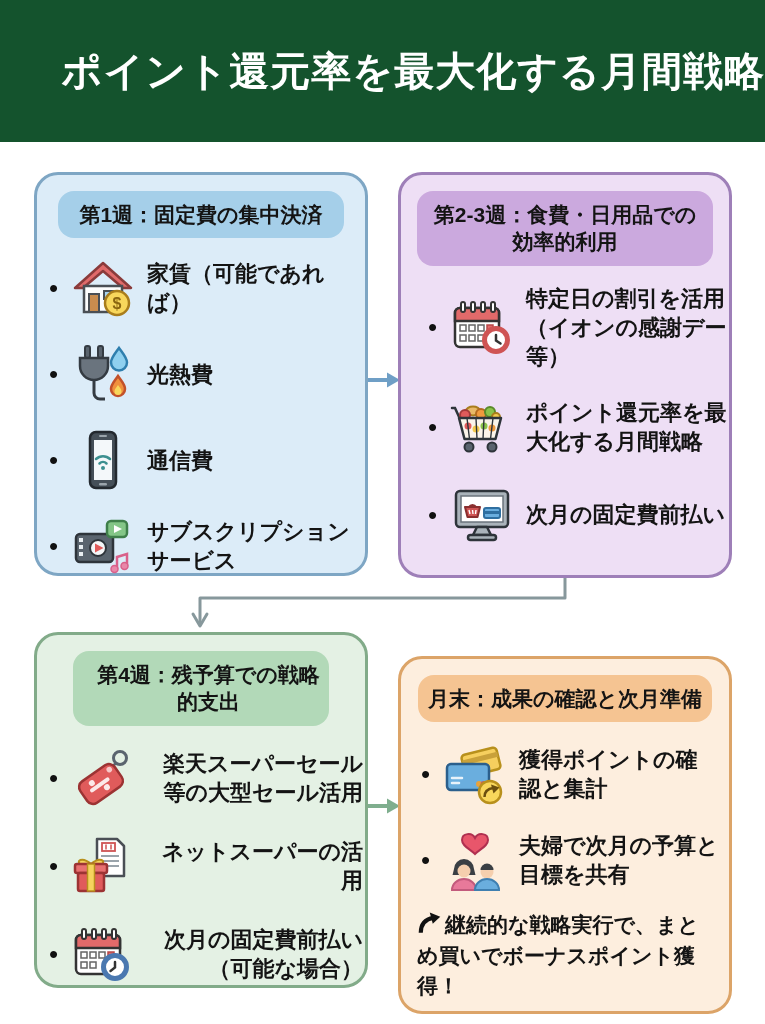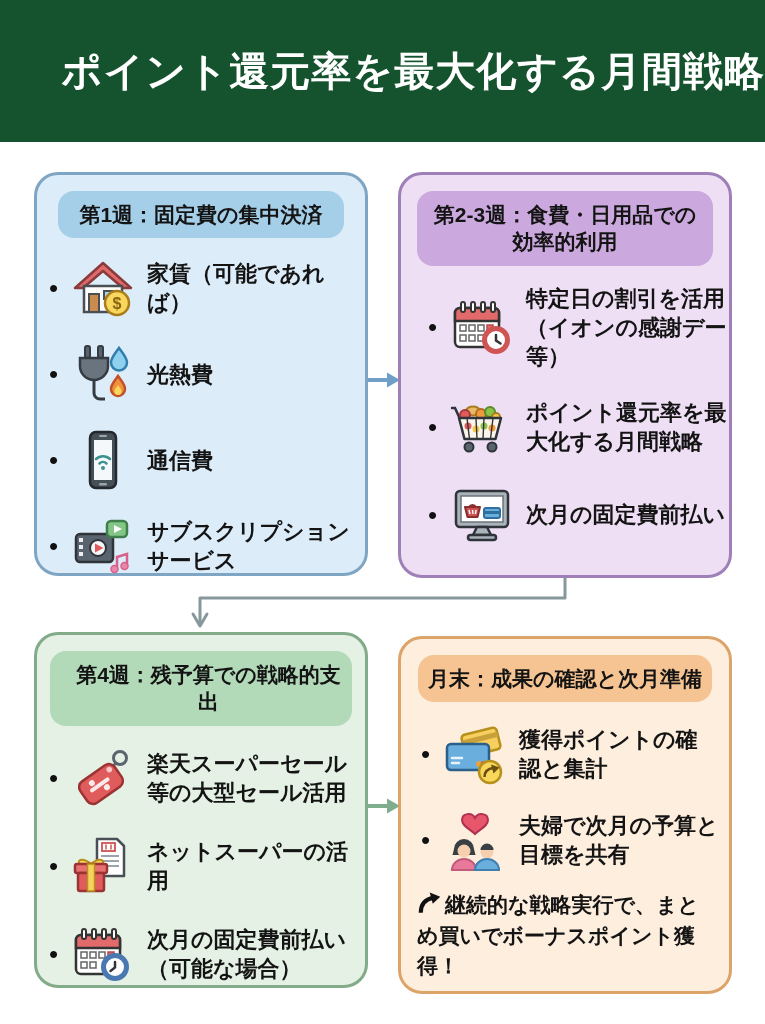--- a/index.html
+++ b/index.html
@@ -12,44 +12,44 @@
   .page-title{color:#ffffff;font-size:40px;font-weight:800;letter-spacing:1px;white-space:nowrap;}
 
   
   .connectors{position:absolute;left:0;top:0;z-index:0;pointer-events:none;}
 
   
   .box{position:absolute;box-sizing:border-box;border-radius:24px;border:3px solid;z-index:1;}
   #box1{left:34px; top:172px;width:334px;height:404px;background:#dcecf8;border-color:#7ea6c4;}
   #box2{left:398px;top:172px;width:334px;height:406px;background:#eedff5;border-color:#9e7fb8;}
   #box3{left:34px; top:632px;width:334px;height:356px;background:#e4f1e4;border-color:#82ab89;}
-  #box4{left:398px;top:636px;width:334px;height:358px;background:#fdeede;border-color:#dca468;}
+  #box4{left:398px;top:656px;width:334px;height:358px;background:#fdeede;border-color:#dca468;}
 
   .badge{margin:16px auto 0;border-radius:16px;display:flex;align-items:flex-end;justify-content:center;
          text-align:center;font-weight:800;font-size:21px;line-height:1.3;color:#141414;
          padding:10px 8px;box-sizing:border-box;}
   #box1 .badge{background:#a5cfe9;width:286px;}
   #box2 .badge{background:#cba9de;width:296px;}
-  #box3 .badge{background:#b2d9b8;width:302px;padding-left:23px;}
+  #box3 .badge{background:#b2d9b8;width:256px;padding-left:23px;}
   #box4 .badge{background:#f5c492;width:294px;}
 
   .items{list-style:none;margin:0;display:flex;flex-direction:column;}
   #box1 .items{padding:18px 0 0 12px;gap:22px;}
   #box2 .items{padding:18px 0 0 27px;gap:24px;}
   #box3 .items{padding:20px 0 0 12px;gap:24px;}
   #box4 .items{padding:20px 10px 0 20px;gap:22px;}
 
   .item{display:flex;align-items:center;}
   .item::before{content:"•";font-size:26px;line-height:1;color:#111;width:16px;flex:0 0 16px;}
   .icon{width:64px;height:64px;flex:0 0 64px;margin:0 12px 0 6px;}
   .icon svg{width:100%;height:100%;display:block;}
   .item-text{font-weight:700;font-size:22px;line-height:1.32;color:#141414;}
   #box1 .item-text{width:224px;}
   #box2 .item-text{width:213px;}
-  #box3 .item-text{width:216px;}
+  #box3 .item-text{width:216px;text-align:right;}
   #box4 .item-text{width:213px;}
 
   .note{margin:18px 12px 0 16px;font-weight:800;font-size:21px;line-height:1.45;color:#141414;}
   .note .note-arrow-icon{display:inline-block;width:24px;height:24px;vertical-align:-3px;margin-right:4px;}
   .note .note-arrow-icon svg{width:100%;height:100%;display:block;}
 </style>
 </head>
 <body>
 
 <div class="stage">

